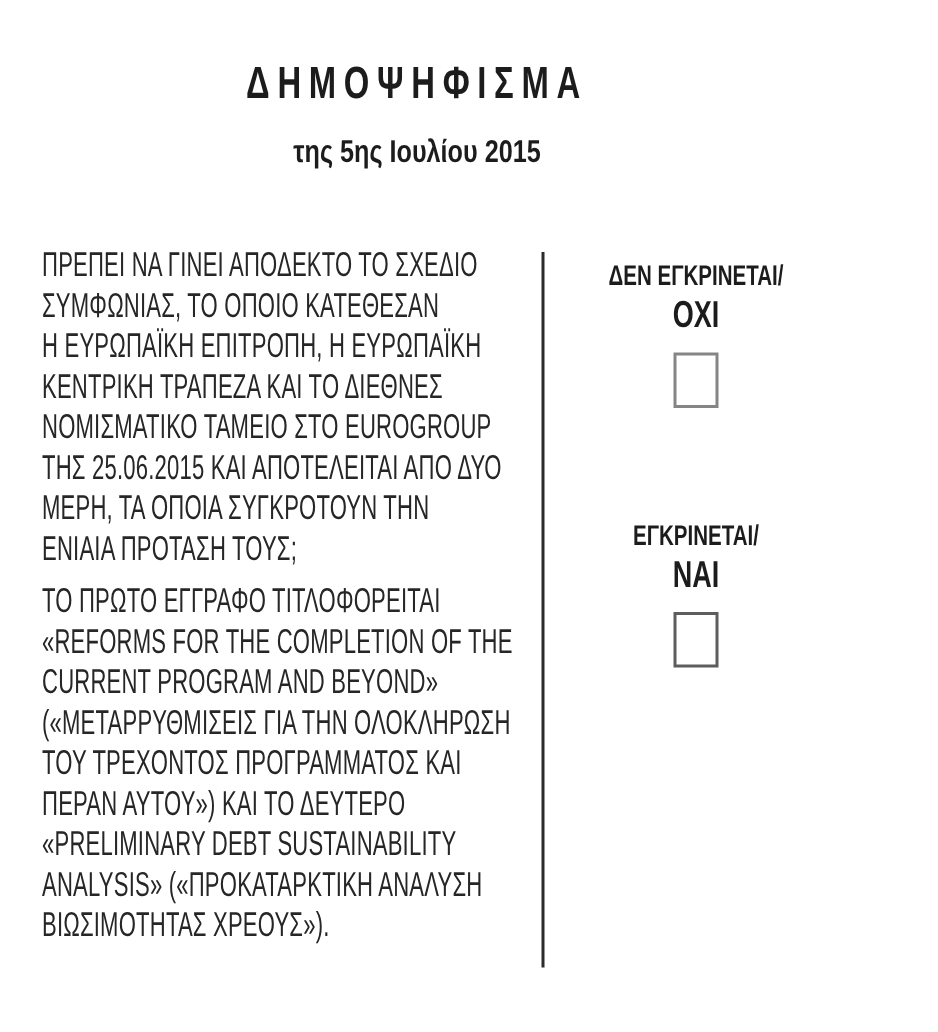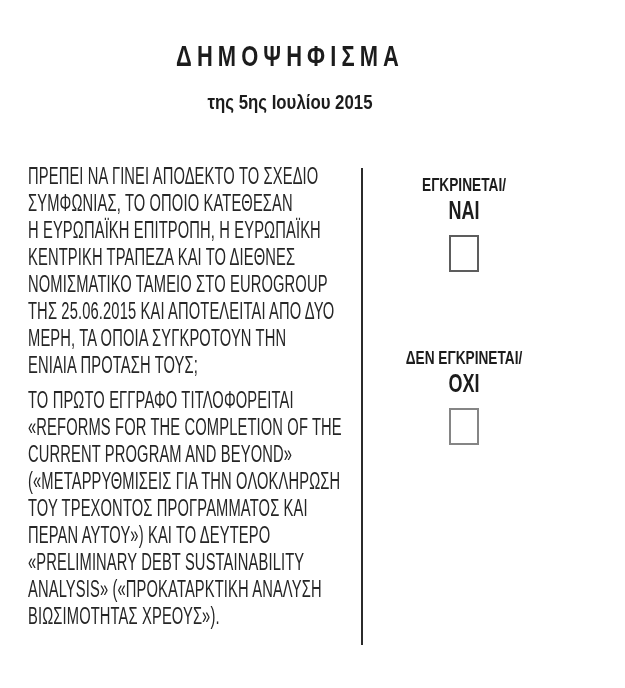--- a/index.html
+++ b/index.html
@@ -15,21 +15,20 @@
     font-family: "Liberation Sans", sans-serif;
     color: #1f1f1f;
     overflow: hidden;
   }
   .header {
     position: absolute;
     left: 0;
     top: 40px;
     width: 556px;
     text-align: center;
-    padding-left: 12px;
   }
   .title {
     margin: 0;
     font-size: 30px;
     font-weight: bold;
     letter-spacing: 7px;
     line-height: 1.05;
     color: #1c1c1c;
     transform: scaleX(0.73);
     transform-origin: 50% 0;
@@ -141,26 +140,26 @@
 «PRELIMINARY DEBT SUSTAINABILITY
 ANALYSIS» («ΠΡΟΚΑΤΑΡΚΤΙΚΗ ΑΝΑΛΥΣΗ
 ΒΙΩΣΙΜΟΤΗΤΑΣ ΧΡΕΟΥΣ»).</p>
   </div>
 
   <div class="divider"></div>
 
   <div class="options">
 
     <div class="option">
+      <div class="approval">ΔΕΝ ΕΓΚΡΙΝΕΤΑΙ/</div>
+      <div class="answer">ΟΧΙ</div>
+      <div class="checkbox no"></div>
+    </div>
+
+    <div class="option">
       <div class="approval">ΕΓΚΡΙΝΕΤΑΙ/</div>
       <div class="answer">ΝΑΙ</div>
       <div class="checkbox yes"></div>
-    </div>
-
-    <div class="option">
-      <div class="approval">ΔΕΝ ΕΓΚΡΙΝΕΤΑΙ/</div>
-      <div class="answer">ΟΧΙ</div>
-      <div class="checkbox no"></div>
     </div>
 
   </div>
 
 </div>
 
 </body></html>

